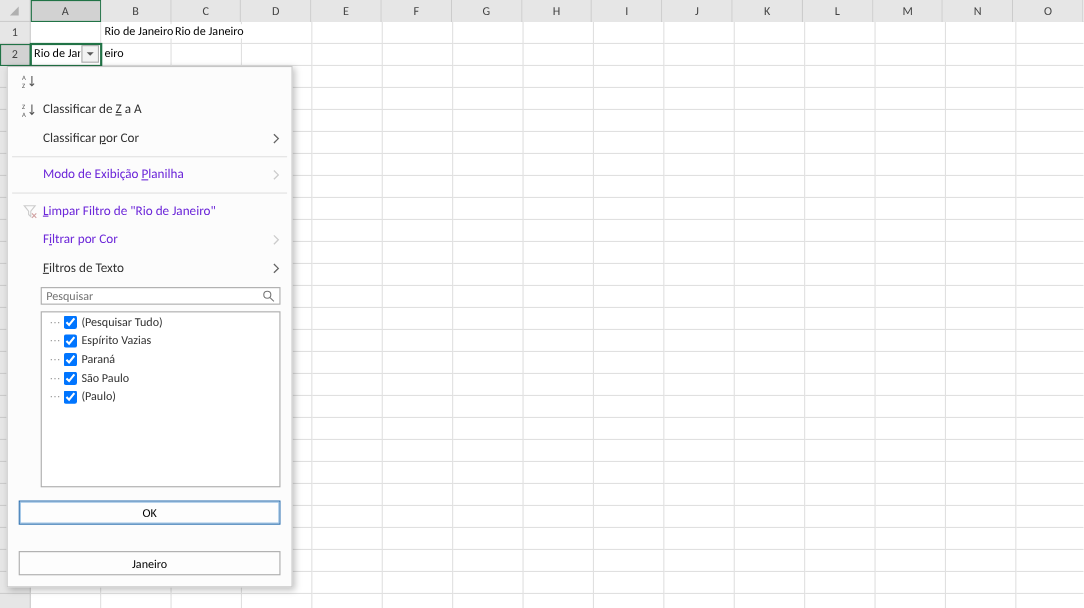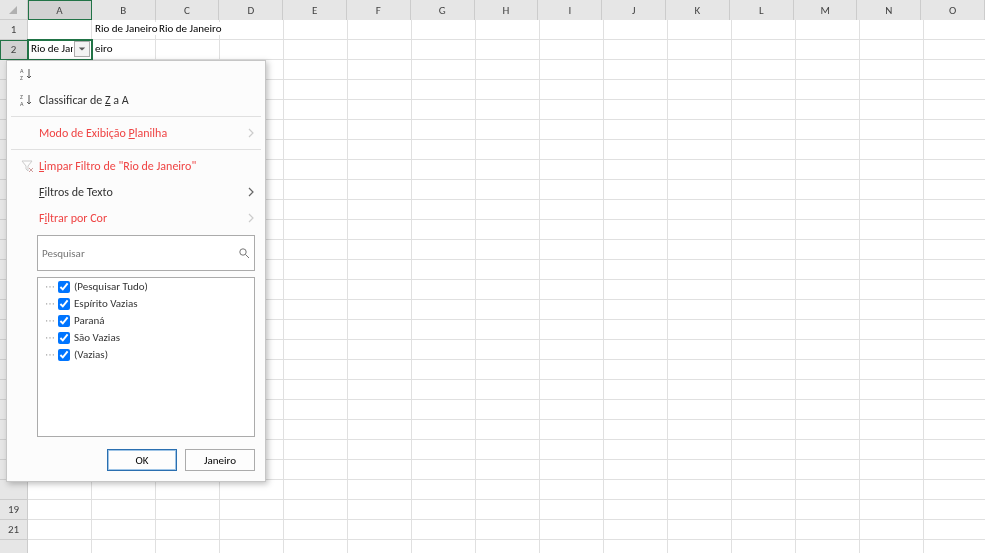--- a/index.html
+++ b/index.html
@@ -20,39 +20,39 @@
   .cell.overflow { overflow: visible; z-index: 1; }
   .cell.overflow span { position: absolute; background: #fff; }
   .cell.active { outline: 2px solid #217346; outline-offset: -1px; z-index: 3; }
   
   .filter-btn { position: absolute; right: 1px; top: 1px; width: 16px; height: 16px; background: #f3f3f3; border: 1px solid #adadad; display: flex; align-items: center; justify-content: center; cursor: pointer; }
   .filter-btn svg { width: 8px; height: 8px; }
   
   .dropdown { position: absolute; top: 60px; left: 6px; width: 260px; background: #fcfcfc; border: 1px solid #c6c6c6; box-shadow: 2px 2px 6px rgba(0,0,0,0.25); z-index: 100; font-size: 12px; color: #333; }
   
   .dd-item { display: flex; align-items: center; height: 26px; padding: 0 8px 0 10px; cursor: pointer; position: relative; }
-  .dd-item.disabled { color: #ef4444; cursor: default; }
+  .dd-item.disabled { color: #6d28d9; cursor: default; }
   .dd-icon { width: 20px; height: 16px; display: flex; align-items: center; justify-content: center; margin-right: 2px; flex-shrink: 0; }
   .dd-label { flex: 1; }
   .dd-arrow { width: 12px; height: 12px; display: flex; align-items: center; justify-content: center; }
   .dd-sep { height: 1px; background: #e0e0e0; margin: 3px 4px; }
   
   .under { text-decoration: underline; }
   
   .search-row { padding: 4px 10px 4px 30px; }
-  .search-box { display: flex; align-items: center; border: 1px solid #ababab; background: #fff; height: 36px; }
+  .search-box { display: flex; align-items: center; border: 1px solid #ababab; background: #fff; height: 16px; }
   .search-box input { flex: 1; border: none; outline: none; font-size: 11px; padding: 0 4px; color: #888; background: transparent; }
   .search-box .sicon { width: 20px; height: 18px; display: flex; align-items: center; justify-content: center; }
   
   .list-box { margin: 2px 10px 6px 30px; border: 1px solid #ababab; background: #fff; height: 160px; overflow: auto; }
   .tree-item { display: flex; align-items: center; height: 17px; padding-left: 6px; font-size: 11px; }
   .tree-dots { color: #999; width: 12px; text-align: center; font-size: 10px; }
   .tree-item input[type=checkbox] { width: 12px; height: 12px; margin: 0 4px 0 2px; }
   
-  .dd-buttons { display: flex; justify-content: flex-end; gap: 8px; padding: 6px 10px 10px; }
+  .dd-buttons { display: flex; justify-content: center; gap: 24px; padding: 6px 10px 10px; flex-direction: column; }
   .btn { min-width: 70px; height: 22px; font-size: 11px; border: 1px solid #ababab; background: #fdfdfd; cursor: pointer; }
   .btn.primary { border: 1px solid #2a6fb0; box-shadow: 0 0 0 1px #9ec4e6 inset; }
 </style>
 </head>
 <body>
 
 <div class="grid">
 
   <div class="col-headers">
     <div class="corner">
@@ -600,20 +600,29 @@
     <span class="dd-icon">
       <svg width="14" height="14" viewBox="0 0 14 14">
           <text x="0" y="6" font-size="6" fill="#555">Z</text>
           <text x="0" y="13" font-size="6" fill="#555">A</text>
           <path d="M9 2 L9 11 M7 9 L9 11 L11 9" stroke="#555" stroke-width="1" fill="none"></path>
         </svg>
     </span>
     <span class="dd-label">Classificar de <span class="under">Z</span> a A</span>
   </div>
 
+  <div class="dd-item">
+    <span class="dd-icon"></span>
+    <span class="dd-label">Classificar <span class="under">p</span>or Cor</span>
+    <span class="dd-arrow">
+      <svg width="8" height="10" viewBox="0 0 8 10">
+          <path d="M2 1 L6 5 L2 9" stroke="#666" stroke-width="1.2" fill="none"></path>
+        </svg>
+    </span>
+  </div>
 
   <div class="dd-sep"></div>
 
   <div class="dd-item disabled">
     <span class="dd-icon"></span>
     <span class="dd-label">Modo de Exibição <span class="under">P</span>lanilha</span>
     <span class="dd-arrow">
       <svg width="8" height="10" viewBox="0 0 8 10">
           <path d="M2 1 L6 5 L2 9" stroke="#ccc" stroke-width="1.2" fill="none"></path>
         </svg>
@@ -625,36 +634,36 @@
   <div class="dd-item disabled">
     <span class="dd-icon">
       <svg width="14" height="14" viewBox="0 0 14 14">
           <path d="M2 2 L12 2 L8 7 L8 12 L6 10 L6 7 Z" fill="none" stroke="#ccc" stroke-width="1"></path>
           <path d="M9 9 L13 13 M13 9 L9 13" stroke="#d0a0a0" stroke-width="1"></path>
         </svg>
     </span>
     <span class="dd-label"><span class="under">L</span>impar Filtro de "Rio de Janeiro"</span>
   </div>
 
+  <div class="dd-item disabled">
+    <span class="dd-icon"></span>
+    <span class="dd-label">F<span class="under">i</span>ltrar por Cor</span>
+    <span class="dd-arrow">
+      <svg width="8" height="10" viewBox="0 0 8 10">
+          <path d="M2 1 L6 5 L2 9" stroke="#ccc" stroke-width="1.2" fill="none"></path>
+        </svg>
+    </span>
+  </div>
+
   <div class="dd-item">
     <span class="dd-icon"></span>
     <span class="dd-label"><span class="under">F</span>iltros de Texto</span>
     <span class="dd-arrow">
       <svg width="8" height="10" viewBox="0 0 8 10">
           <path d="M2 1 L6 5 L2 9" stroke="#666" stroke-width="1.2" fill="none"></path>
-        </svg>
-    </span>
-  </div>
-
-  <div class="dd-item disabled">
-    <span class="dd-icon"></span>
-    <span class="dd-label">F<span class="under">i</span>ltrar por Cor</span>
-    <span class="dd-arrow">
-      <svg width="8" height="10" viewBox="0 0 8 10">
-          <path d="M2 1 L6 5 L2 9" stroke="#ccc" stroke-width="1.2" fill="none"></path>
         </svg>
     </span>
   </div>
 
   <div class="search-row">
     <div class="search-box">
       <input type="text" placeholder="Pesquisar" style="">
       <span class="sicon">
         <svg width="12" height="12" viewBox="0 0 12 12">
             <circle cx="5" cy="5" r="3.2" fill="none" stroke="#777" stroke-width="1"></circle>
@@ -676,26 +685,26 @@
       <span>Espírito Vazias</span>
     </div>
     <div class="tree-item">
       <span class="tree-dots">⋯</span>
       <input type="checkbox" checked="" style="">
       <span>Paraná</span>
     </div>
     <div class="tree-item">
       <span class="tree-dots">⋯</span>
       <input type="checkbox" checked="" style="">
-      <span>São Vazias</span>
+      <span>São Paulo</span>
     </div>
     <div class="tree-item">
       <span class="tree-dots">⋯</span>
       <input type="checkbox" checked="" style="">
-      <span>(Vazias)</span>
+      <span>(Paulo)</span>
     </div>
   </div>
 
   <div class="dd-buttons">
     <button class="btn primary">OK</button>
     <button class="btn">Janeiro</button>
   </div>
 
 </div>
 

